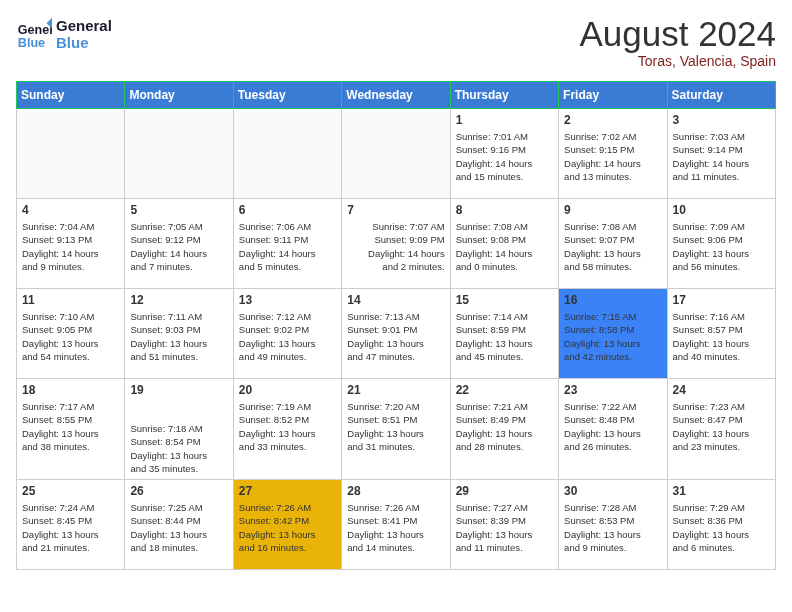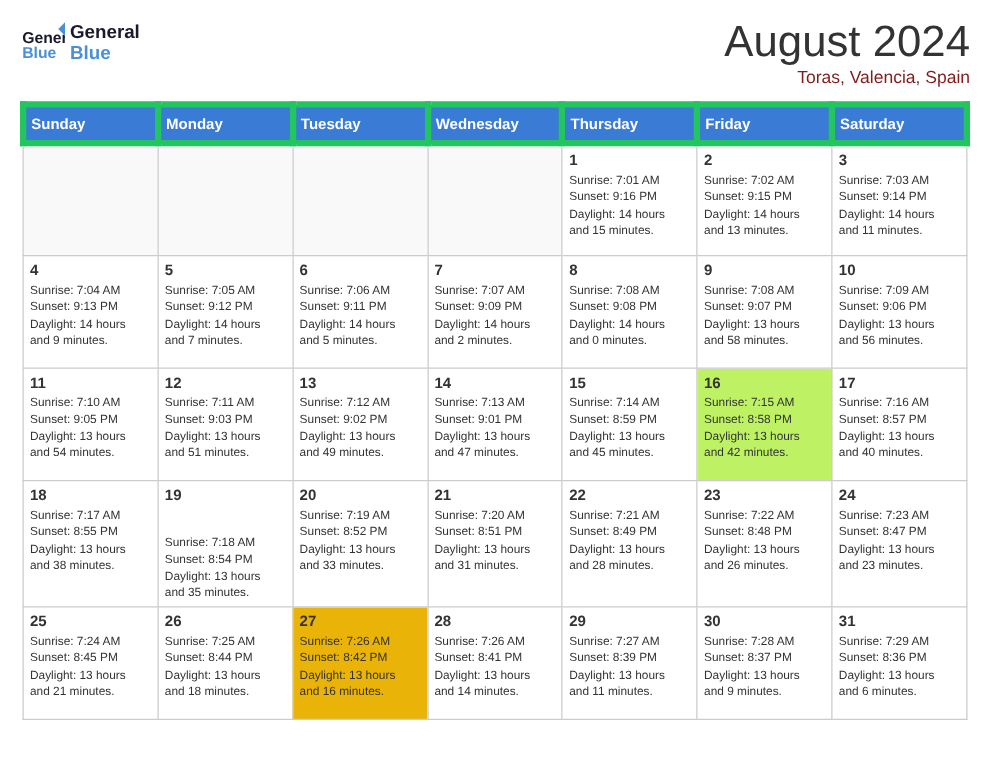--- a/index.html
+++ b/index.html
@@ -43,21 +43,21 @@
       width: 100%;
       border-collapse: collapse;
       table-layout: fixed;
     }
     .calendar th {
       background: #3a7bd5;
       color: #fff;
       font-size: 12px;
       font-weight: bold;
       padding: 6px 4px;
-      border: 5px solid #22c55e;
+      border: 1px solid #22c55e;
       text-align: left;
     }
     .calendar td {
       border: 1px solid #ccc;
       vertical-align: top;
       padding: 4px 5px;
       font-size: 10px;
       color: #333;
       background: #fff;
       height: 90px;
@@ -156,21 +156,21 @@
         </td>
         <td>
           <span class="day-number">6</span>
           <div class="day-info" style="white-space: pre-line;">Sunrise: 7:06 AM
 Sunset: 9:11 PM
 Daylight: 14 hours
 and 5 minutes.</div>
         </td>
         <td>
           <span class="day-number">7</span>
-          <div class="day-info" style="white-space: pre-line;">Sunrise: 7:07 AM
+          <div class="day-info" style="white-space: pre-line; text-align: right;">Sunrise: 7:07 AM
 Sunset: 9:09 PM
 Daylight: 14 hours
 and 2 minutes.</div>
         </td>
         <td>
           <span class="day-number">8</span>
           <div class="day-info" style="white-space: pre-line;">Sunrise: 7:08 AM
 Sunset: 9:08 PM
 Daylight: 14 hours
 and 0 minutes.</div>
@@ -219,21 +219,21 @@
 Daylight: 13 hours
 and 47 minutes.</div>
         </td>
         <td style="background: rgb(255, 255, 255);">
           <span class="day-number">15</span>
           <div class="day-info" style="white-space: pre-line;">Sunrise: 7:14 AM
 Sunset: 8:59 PM
 Daylight: 13 hours
 and 45 minutes.</div>
         </td>
-        <td style="background: #bef264; margin-top: 36px;">
+        <td style="background: #3b82f6; margin-top: 36px;">
           <span class="day-number">16</span>
           <div class="day-info" style="white-space: pre-line;">Sunrise: 7:15 AM
 Sunset: 8:58 PM
 Daylight: 13 hours
 and 42 minutes.</div>
         </td>
         <td style="background: rgb(255, 255, 255);">
           <span class="day-number">17</span>
           <div class="day-info" style="white-space: pre-line;">Sunrise: 7:16 AM
 Sunset: 8:57 PM
@@ -324,21 +324,21 @@
         <td style="background: rgb(255, 255, 255);">
           <span class="day-number">29</span>
           <div class="day-info" style="white-space: pre-line;">Sunrise: 7:27 AM
 Sunset: 8:39 PM
 Daylight: 13 hours
 and 11 minutes.</div>
         </td>
         <td style="background: rgb(255, 255, 255);">
           <span class="day-number">30</span>
           <div class="day-info" style="white-space: pre-line;">Sunrise: 7:28 AM
-Sunset: 8:37 PM
+Sunset: 8:53 PM
 Daylight: 13 hours
 and 9 minutes.</div>
         </td>
         <td style="background: rgb(255, 255, 255);">
           <span class="day-number">31</span>
           <div class="day-info" style="white-space: pre-line;">Sunrise: 7:29 AM
 Sunset: 8:36 PM
 Daylight: 13 hours
 and 6 minutes.</div>
         </td>

